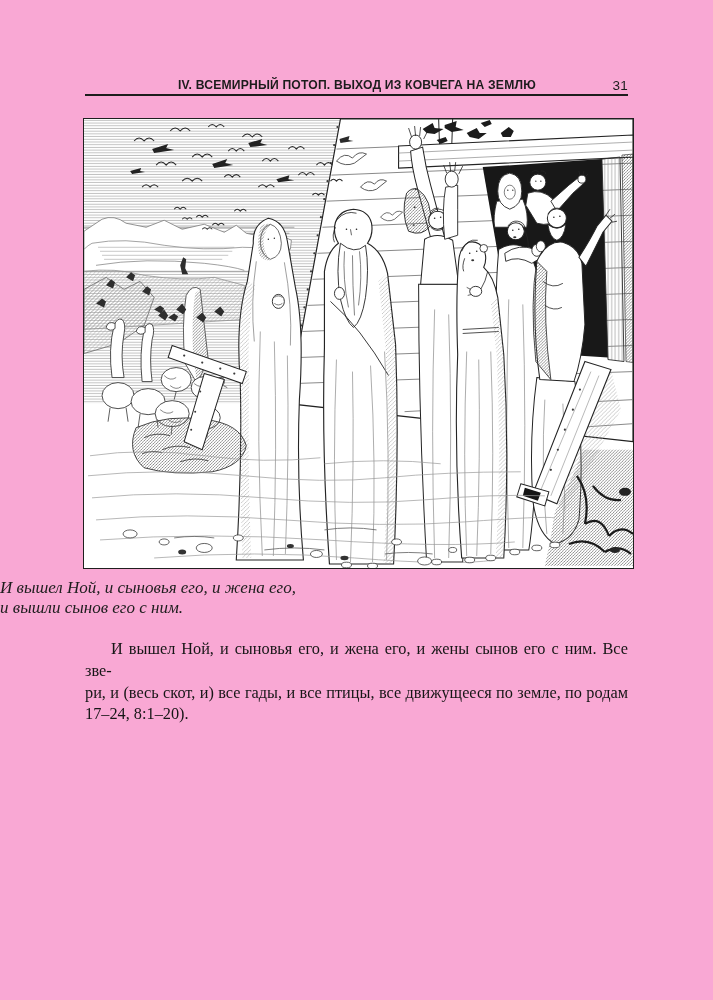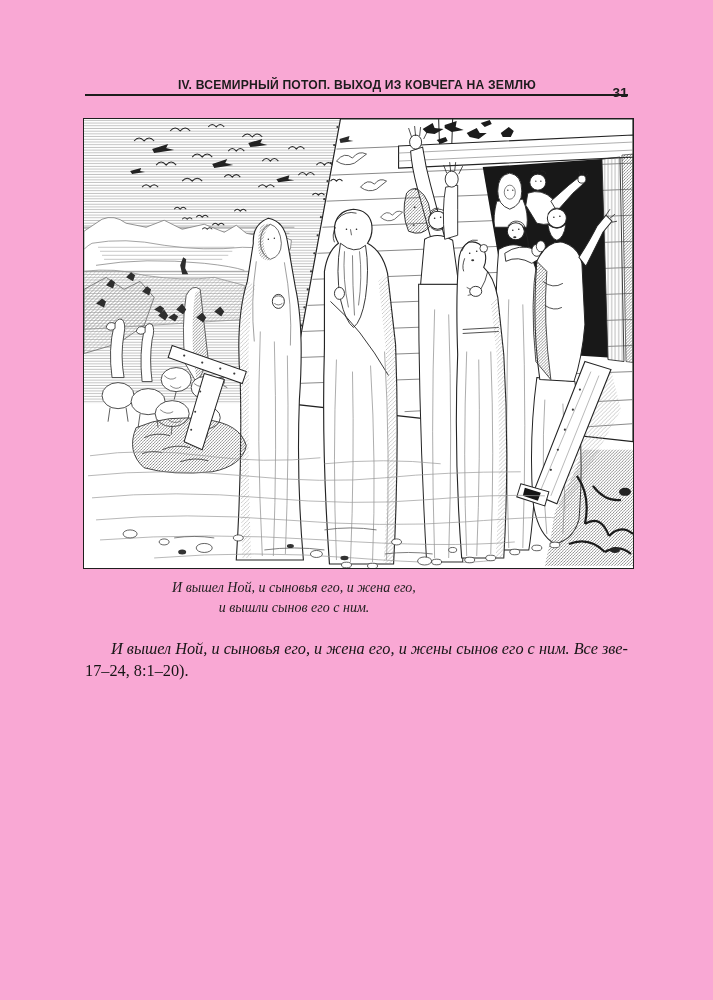--- a/index.html
+++ b/index.html
@@ -6,37 +6,37 @@
   .page{
     position:relative;width:713px;height:1000px;background:#f9a8d4;
     color:#1f1f1f;font-family:"Liberation Serif",serif;overflow:hidden;
   }
   .running-head{
     position:absolute;top:77px;left:85px;width:543px;height:18px;
     font-family:"Liberation Sans",sans-serif;font-weight:700;font-size:13.5px;
     text-align:center;white-space:nowrap;color:#1c1c1c;
   }
   .rh-title{display:inline-block;transform:scaleX(.9);transform-origin:50% 50%;letter-spacing:.2px;}
-  .rh-page{position:absolute;right:0;top:8px;font-weight:700;letter-spacing:.3px;}
+  .rh-page{position:absolute;right:0;top:1px;font-weight:400;letter-spacing:.3px;}
   .head-rule{position:absolute;top:94px;left:85px;width:543px;height:2.4px;background:#1d1d1d;}
   .plate{
     position:absolute;top:118px;left:83px;width:551px;height:451px;margin:0;
     border:1.4px solid #1f1f1f;box-sizing:border-box;background:#fff;
   }
   .plate svg{display:block;width:100%;height:100%;}
   .caption{
-    position:absolute;top:578px;left:0;width:588px;text-align:center;
-    font-style:italic;font-size:14px;line-height:19.5px;color:#1d1d1d;
+    position:absolute;top:578px;left:0;width:588px;text-align:left;
+    font-style:italic;font-size:17px;line-height:19.5px;color:#1d1d1d;
   }
   .body-text{
     position:absolute;top:638px;left:85px;width:543px;
     font-size:16.3px;line-height:21.8px;color:#161616;
   }
   .bt-line{text-align:justify;text-align-last:justify;}
-  .bt-line.first{text-indent:26px;font-style:italic;}
+  .bt-line.first{text-indent:26px;}
   .bt-line.last{text-align-last:left;}
 </style>
 </head>
 <body>
 
 <div class="page">
 
   <div class="running-head">
     <span class="rh-title">IV. ВСЕМИРНЫЙ ПОТОП. ВЫХОД ИЗ КОВЧЕГА НА ЗЕМЛЮ</span>
     <span class="rh-page">31</span>
@@ -353,16 +353,17 @@
     </svg>
   </figure>
 
   <div class="caption">
     <div>И вышел Ной, и сыновья его, и жена его,</div>
     <div>и вышли сынов его с ним.</div>
   </div>
 
   <div class="body-text">
     <div class="bt-line first">И вышел Ной, и сыновья его, и жена его, и жены сынов его с ним. Все зве-</div>
+    <div class="bt-line">ри, и (весь скот, и) все гады, и все птицы, все движущееся по земле, по родам</div>
     <div class="bt-line last">17–24, 8:1–20).</div>
   </div>
 
 </div>
 
 </body></html>

